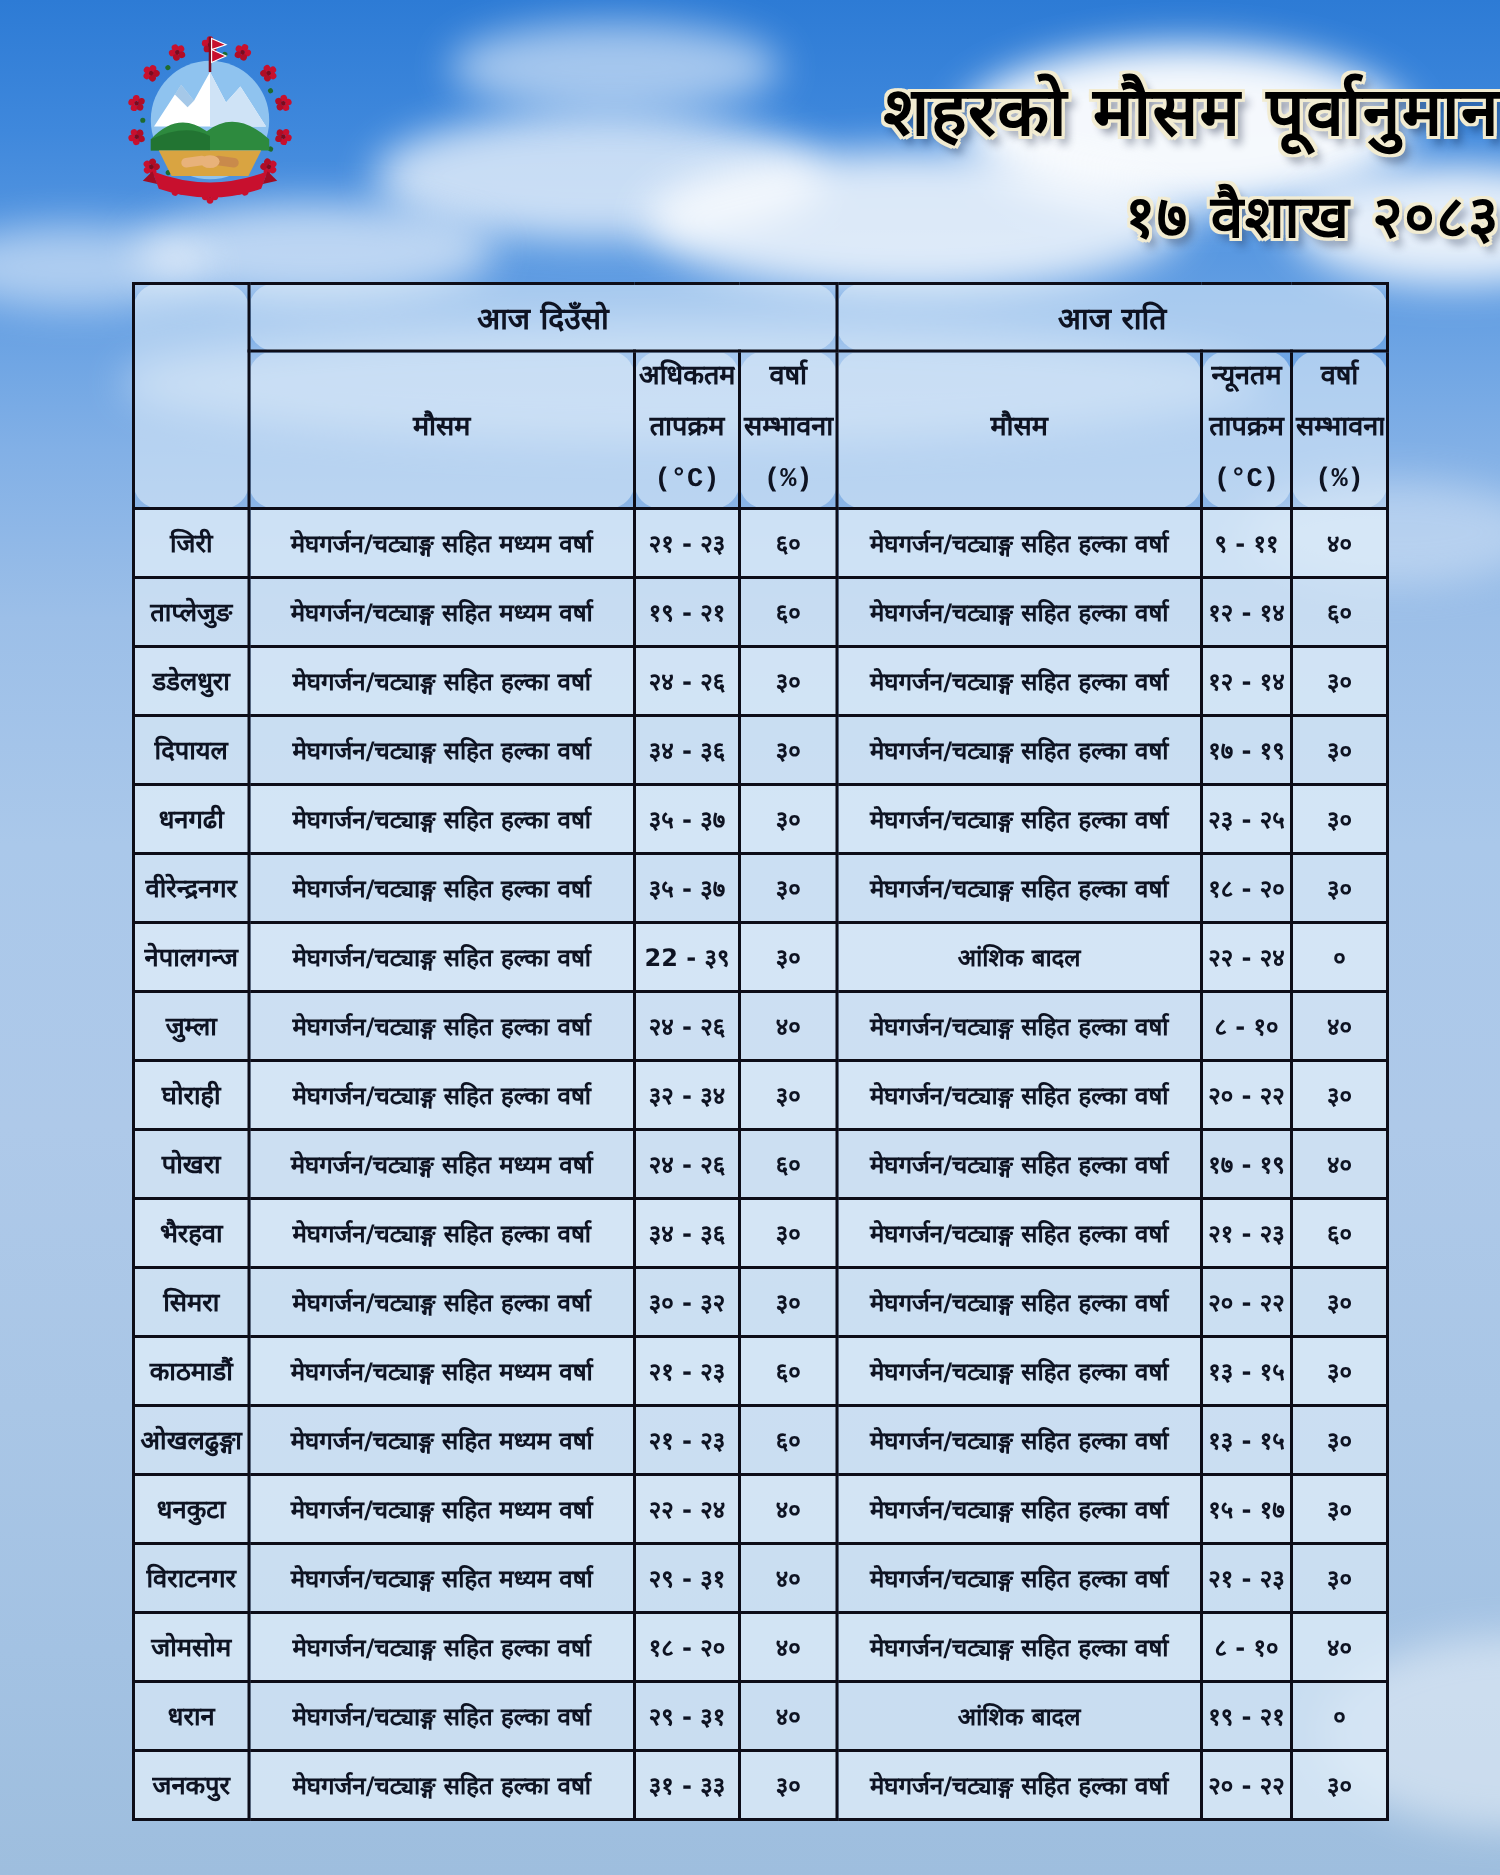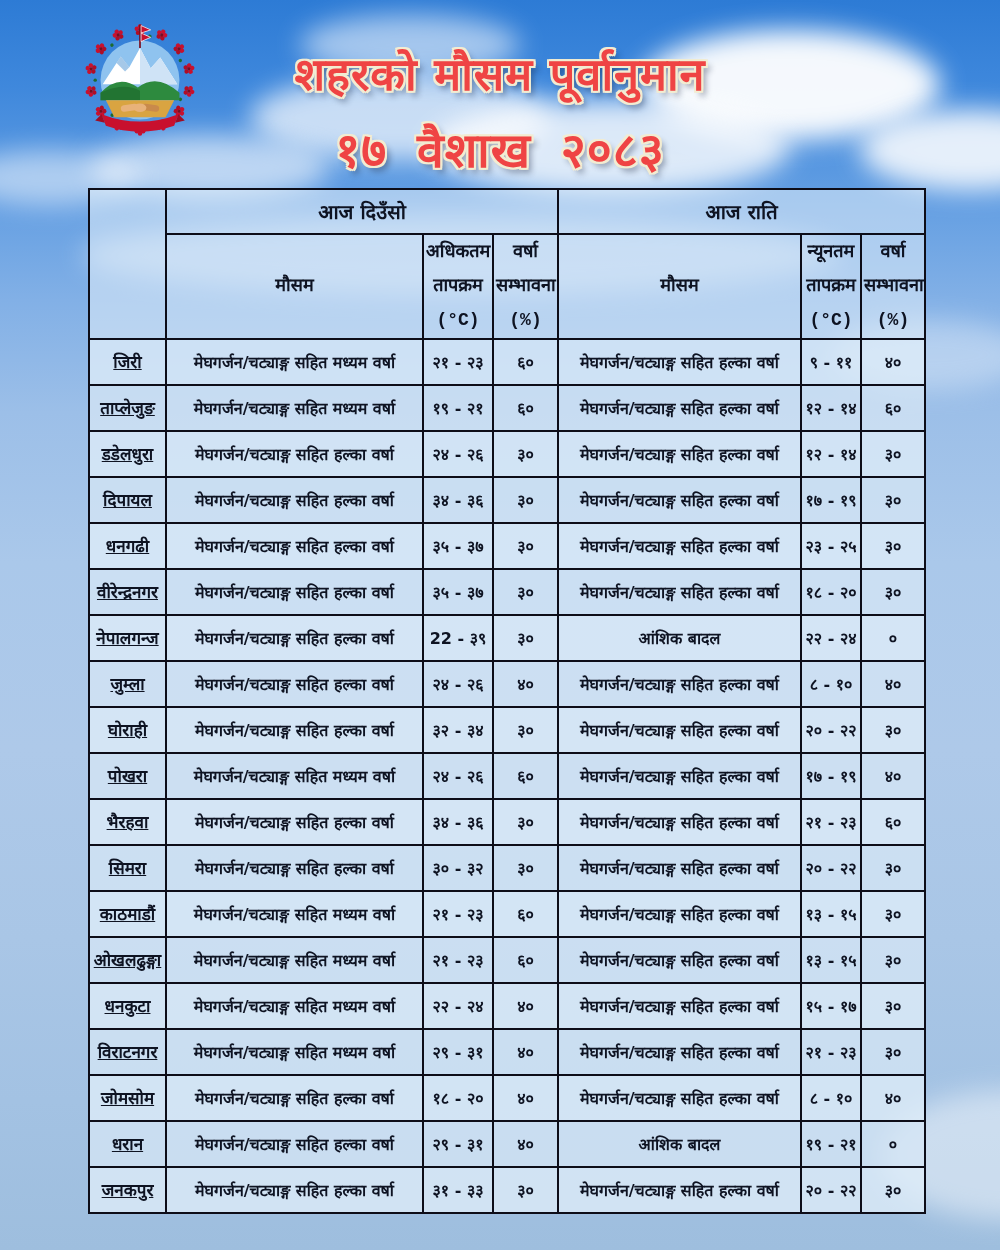--- a/index.html
+++ b/index.html
@@ -11,47 +11,47 @@
     position:absolute;inset:0;
     background:linear-gradient(180deg,
       #2d7bd5 0%, #3f88dc 7%, #5f9ce2 15%, #82b0e6 24%,
       #9cbfe8 33%, #aac8ea 45%, #aec9e9 60%, #a9c6e6 75%,
       #a3c2e3 88%, #9ebede 100%);
   }
   .cloud{position:absolute;background:#fff;border-radius:50%;filter:blur(13px);}
   .page-header{position:absolute;left:0;top:0;width:1000px;}
   .emblem{position:absolute;left:76px;top:16px;width:128px;height:128px;}
   .title-line{
-    position:absolute;left:0;width:1000px;text-align:center;
-    font-weight:bold;color:#ef4444;letter-spacing:1px;
+    position:absolute;left:0;width:1000px;text-align:right;
+    font-weight:bold;color:#000000;letter-spacing:1px;
     text-shadow:
       -2px -2px 0 #f2ecd2, 2px -2px 0 #f2ecd2,
       -2px 2px 0 #f2ecd2, 2px 2px 0 #f2ecd2,
       -2px 0 0 #f2ecd2, 2px 0 0 #f2ecd2,
       0 -2px 0 #f2ecd2, 0 2px 0 #f2ecd2,
       4px 5px 6px rgba(20,30,60,.45);
   }
   .title-main{top:42px;font-size:45px;}
-  .title-date{top:116px;font-size:48px;font-family:Liberation Mono, monospace;}
+  .title-date{top:116px;font-size:39px;}
   table.weather{
     position:absolute;left:88px;top:188px;width:836px;
     border-collapse:collapse;table-layout:fixed;
   }
   .weather th,.weather td{
     border:2px solid #0d0d18;text-align:center;vertical-align:middle;
     color:#0e1322;font-weight:bold;padding:0 2px;overflow:hidden;
     white-space:nowrap;
   }
-  .weather thead th{background:rgba(226,239,250,.55);}
+  .weather thead th{background:rgba(226,239,250,.55);border-radius:17px;}
   .weather tbody td{background:rgba(223,237,249,.78);}
   .weather tbody tr:nth-child(even) td{background:rgba(214,231,246,.74);}
   .group-row th{height:43px;font-size:20px;}
   .sub-row th{height:101px;font-size:18px;line-height:1.9;font-family:Liberation Mono, monospace;}
   .weather tbody tr{height:46px;}
-  .city-cell{font-size:17px;text-decoration:underline;}
+  .city-cell{font-size:17px;}
   .weather-cell{font-size:16px;margin-left:32px;}
   .temp-cell,.rain-cell{font-size:16px;}
 </style>
 </head>
 <body>
 
 <div class="sky"></div>
 
 <div class="cloud" style="left:640px;top:30px;width:300px;height:110px;opacity:.95;"></div>
 <div class="cloud" style="left:860px;top:110px;width:220px;height:80px;opacity:.85;"></div>

